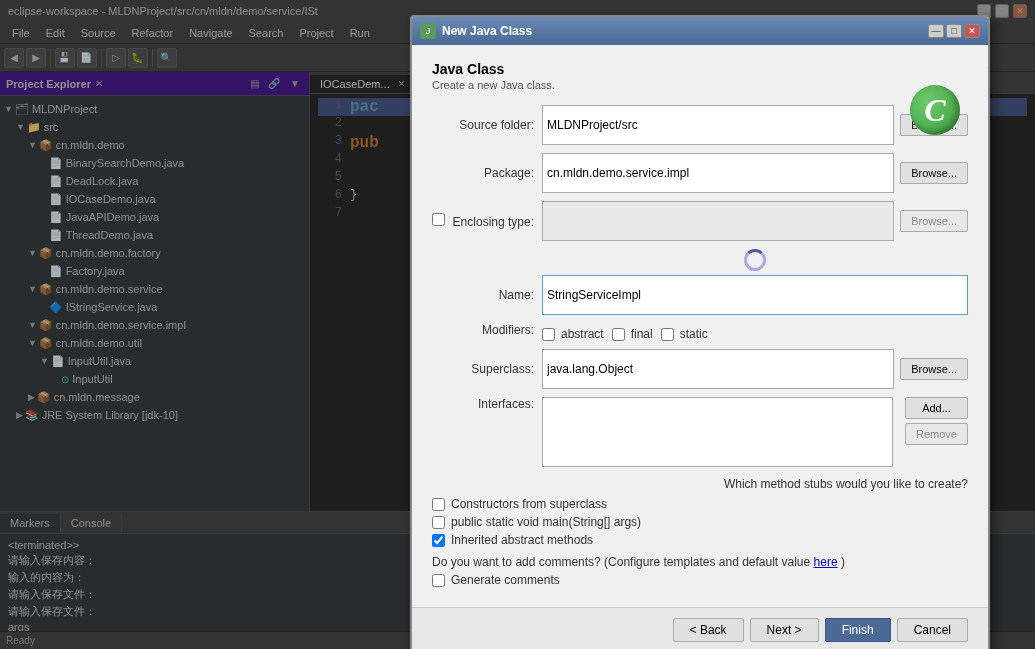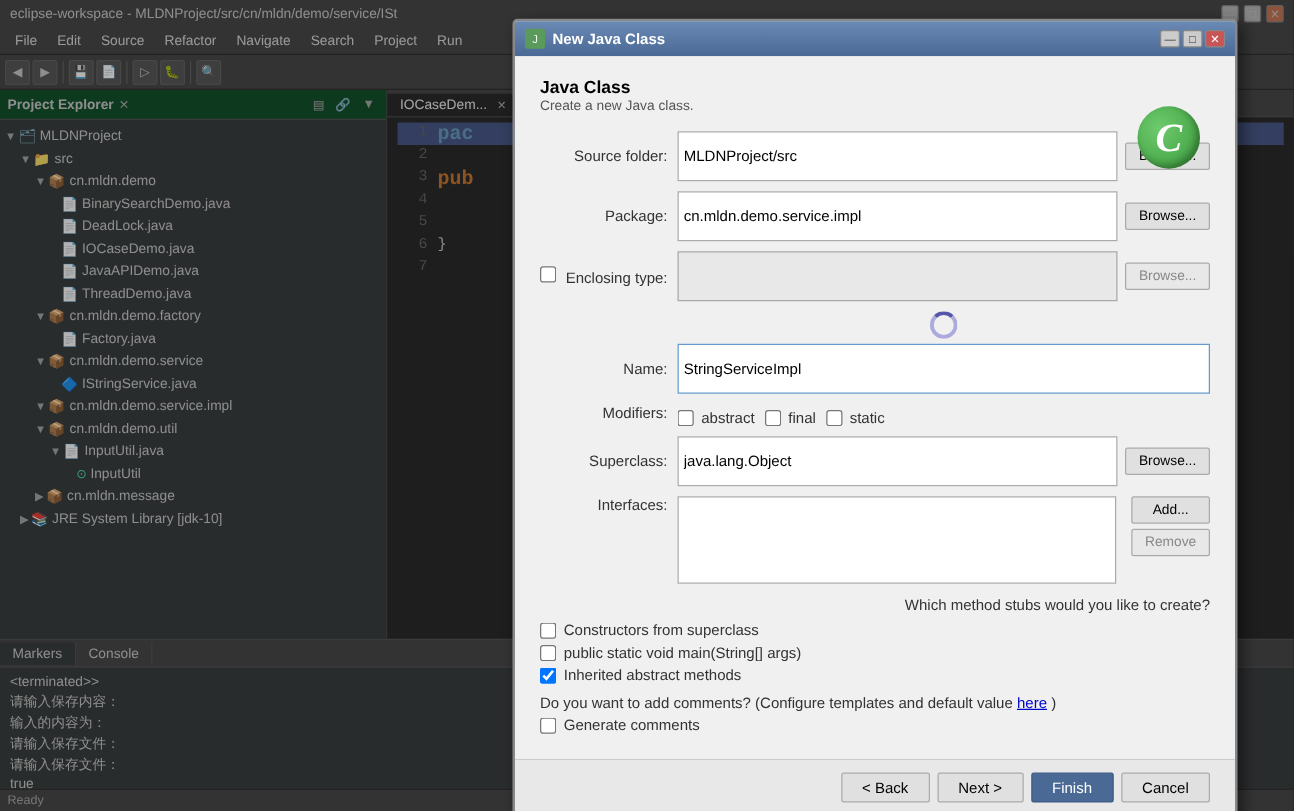--- a/index.html
+++ b/index.html
@@ -22,21 +22,21 @@
     
     .toolbar { background: #4a4a4a; height: 28px; display: flex; align-items: center; padding: 2px 4px; flex-shrink: 0; border-bottom: 1px solid #333; gap: 2px; }
     .toolbar-btn { width: 20px; height: 20px; background: #5a5a5a; border: 1px solid #666; border-radius: 2px; cursor: pointer; display: flex; align-items: center; justify-content: center; color: #ccc; font-size: 10px; }
     .toolbar-sep { width: 1px; height: 18px; background: #666; margin: 0 2px; }
 
     
     .main-area { display: flex; flex: 1; overflow: hidden; }
 
     
     .sidebar { width: 310px; background: #3c3f41; border-right: 1px solid #555; display: flex; flex-direction: column; flex-shrink: 0; }
-    .panel-header { background: #14532d; height: 24px; display: flex; align-items: center; padding: 0 6px; border-bottom: 1px solid #555; justify-content: flex-end; }
+    .panel-header { background: #4c1d95; height: 24px; display: flex; align-items: center; padding: 0 6px; border-bottom: 1px solid #555; justify-content: flex-end; }
     .panel-title { color: #ccc; font-size: 11px; font-weight: bold; }
     .panel-close { color: #aaa; font-size: 10px; margin-left: 4px; cursor: pointer; }
     .panel-actions { margin-left: auto; display: flex; gap: 3px; }
     .panel-action-btn { color: #aaa; font-size: 10px; cursor: pointer; padding: 1px 3px; }
 
     
     .tree-view { flex: 1; overflow-y: auto; padding: 4px 0; background: #3c3f41; }
     .tree-item { display: flex; align-items: center; padding: 1px 4px; cursor: pointer; color: #ccc; font-size: 11px; min-height: 18px; }
     .tree-indent { display: inline-block; }
     .tree-toggle { color: #aaa; margin-right: 2px; font-size: 9px; }
@@ -355,21 +355,21 @@
       <div class="bottom-line">
         <span>输入的内容为：</span>
       </div>
       <div class="bottom-line">
         <span>请输入保存文件：</span>
       </div>
       <div class="bottom-line">
         <span>请输入保存文件：</span>
       </div>
       <div class="bottom-line">
-        <span>true</span>
+        <span>args</span>
       </div>
     </div>
   </div>
 
   <div class="status-bar">
     <span class="status-text">Ready</span>
   </div>
 
   <div class="dialog-overlay">
     <div class="dialog">

